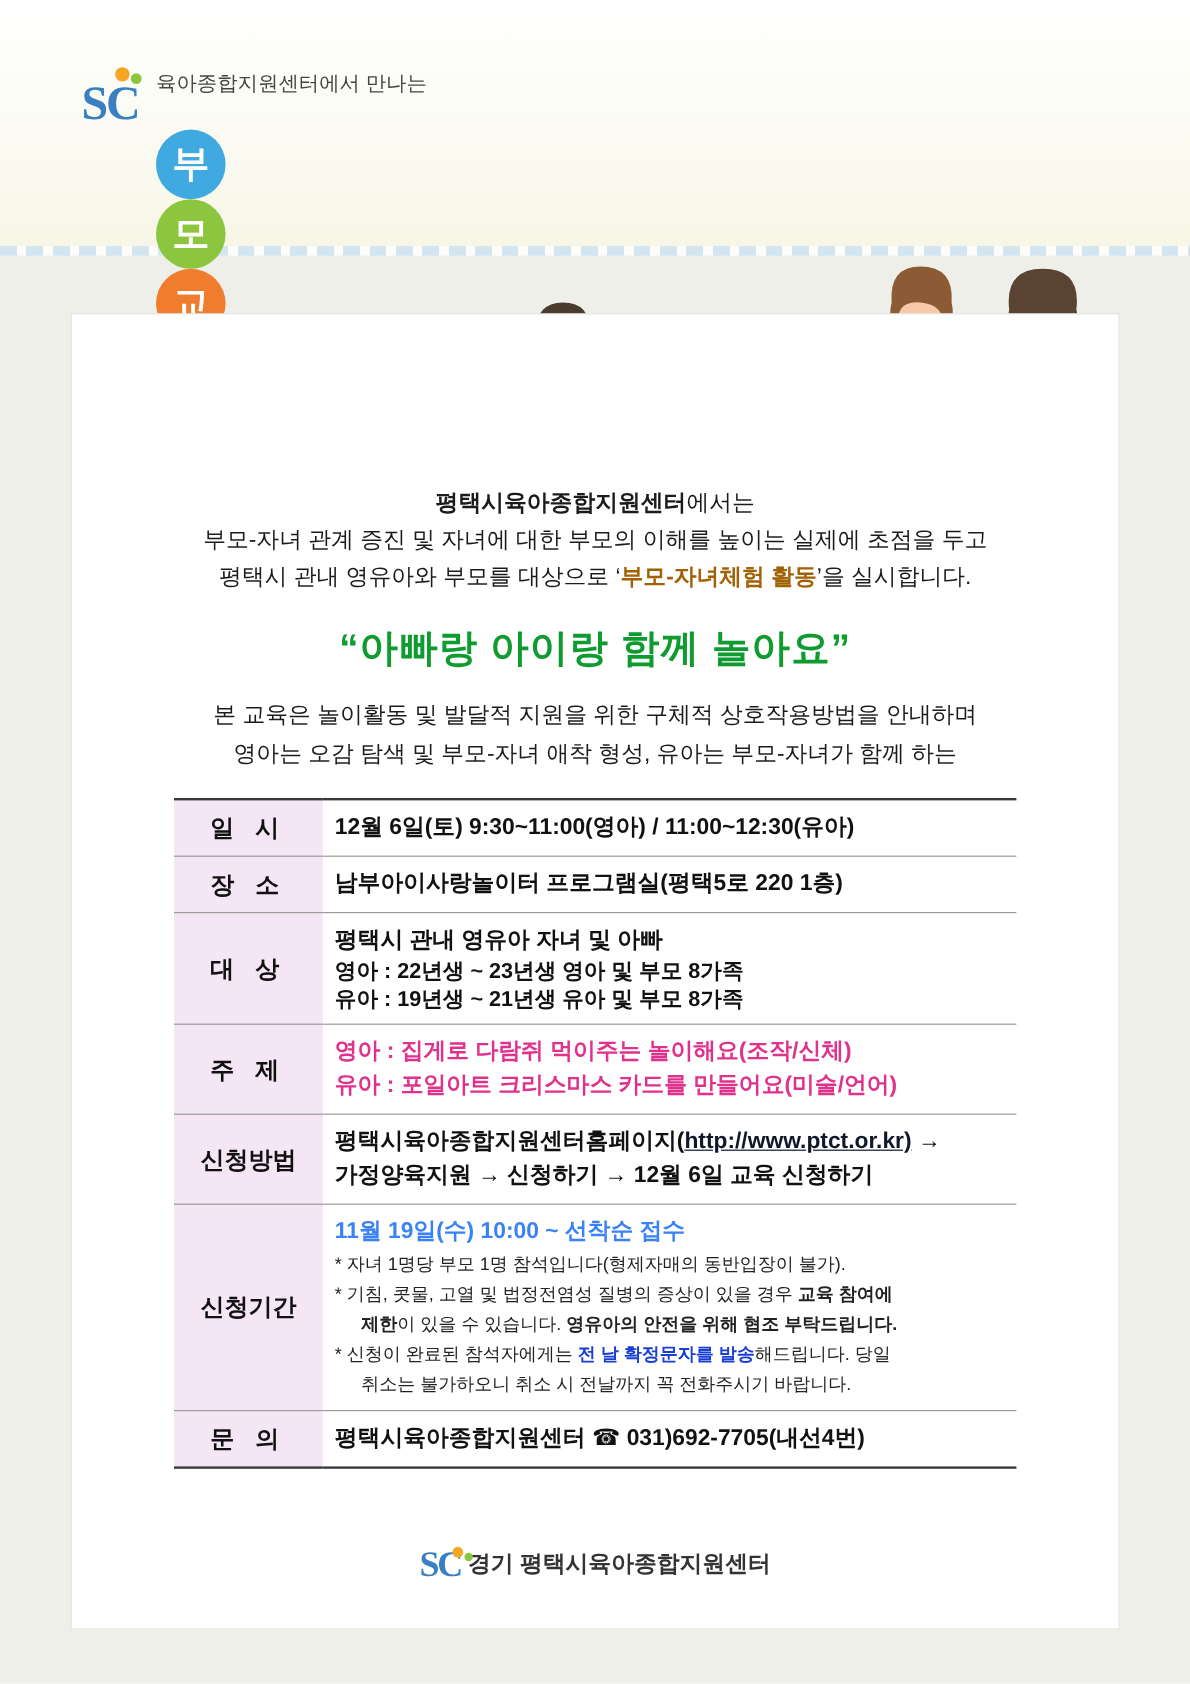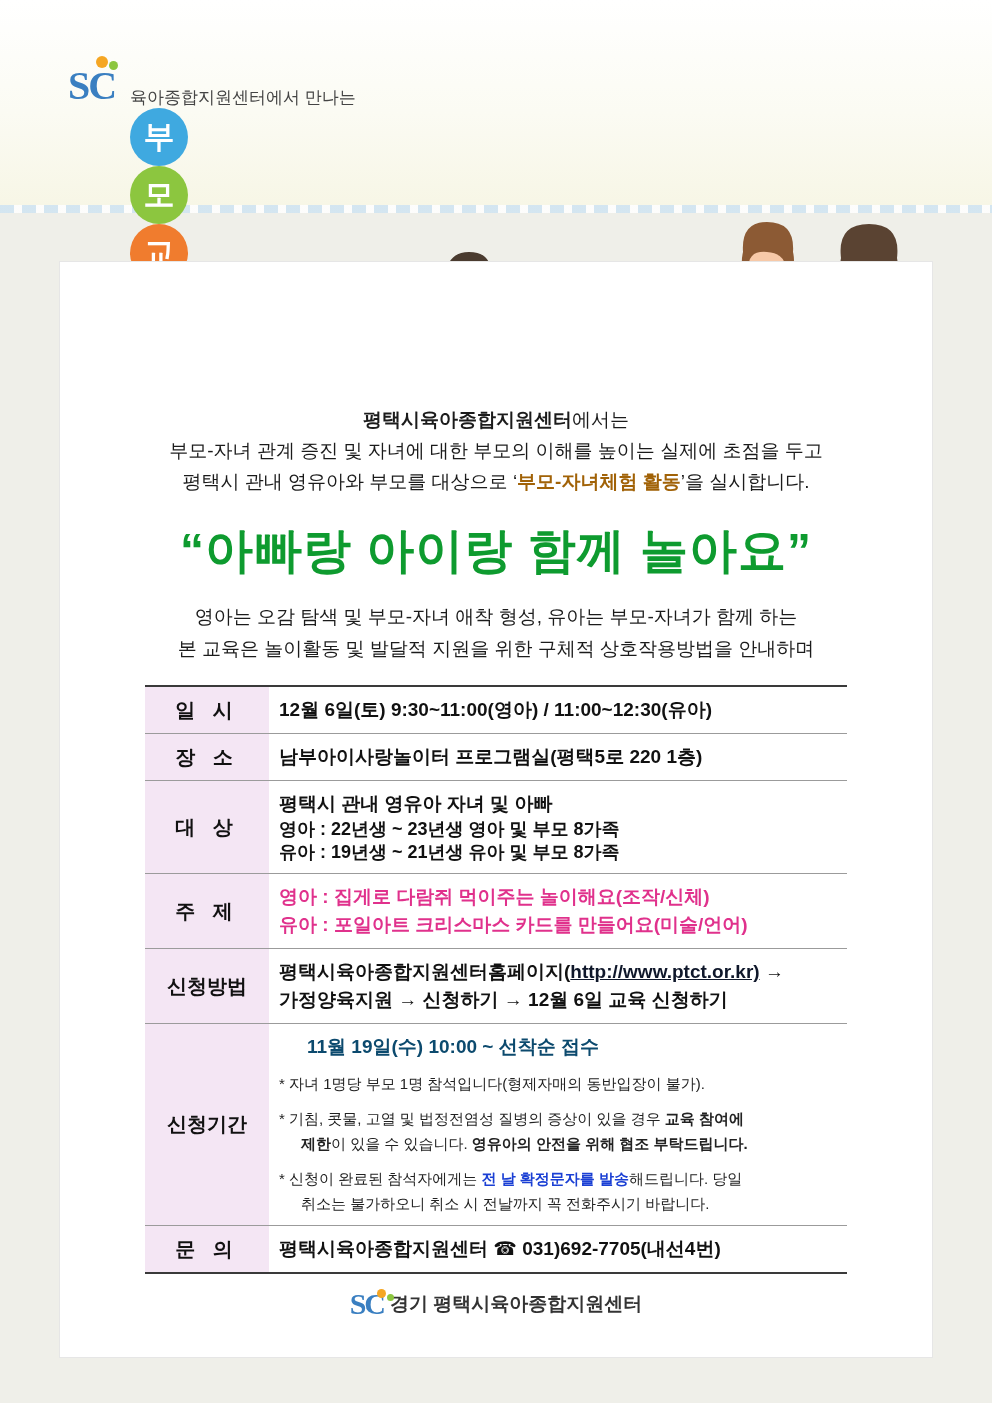--- a/index.html
+++ b/index.html
@@ -21,21 +21,21 @@
   }
   .logo-wrap{position:absolute;left:68px;top:58px;}
   .logo-mark{position:relative;width:56px;height:44px;display:inline-block;vertical-align:top;}
   .logo-mark .sc{
     font-family:"Liberation Serif",serif;font-size:40px;font-weight:bold;
     color:#3a7fc1;letter-spacing:-2px;position:absolute;left:0;top:4px;
   }
   .logo-mark .dot1{position:absolute;width:12px;height:12px;border-radius:50%;background:#f5a623;left:28px;top:-2px;}
   .logo-mark .dot2{position:absolute;width:9px;height:9px;border-radius:50%;background:#8cc63f;left:41px;top:3px;}
   .logo-tagline{
-    position:absolute;left:62px;top:28px;font-size:17px;color:#444;white-space:nowrap;
+    position:absolute;left:62px;top:0;font-size:17px;color:#444;white-space:nowrap;
   }
   .bubbles{position:absolute;left:62px;top:50px;}
   .bub{
     display:inline-block;width:58px;height:58px;border-radius:50%;
     color:#fff;font-size:31px;font-weight:bold;text-align:center;line-height:58px;
     margin-right:6px;
   }
   .bub.b1{background:#3fa9e0;}
   .bub.b2{background:#8cc63f;}
   .bub.b3{background:#f07c2e;}
@@ -50,21 +50,21 @@
     background:#ffffff;box-shadow:0 0 0 1px #e6e6e6;
   }
   .intro{
     text-align:center;color:#1b1b1b;font-size:19px;line-height:31px;
     padding-top:142px;
   }
   .intro .b{font-weight:bold;}
   .intro .hl{color:#a16207;font-weight:bold;}
   .headline{
     text-align:center;margin-top:22px;
-    font-size:48px;font-weight:bold;color:#0e9b2f;letter-spacing:1px;
+    font-size:32px;font-weight:bold;color:#0e9b2f;letter-spacing:1px;
   }
   .desc{
     text-align:center;color:#1b1b1b;font-size:19px;line-height:32px;margin-top:18px;
   }
 
   
   table.info{
     border-collapse:collapse;margin:20px auto 0 auto;width:702px;
     border-top:2px solid #3a3a3a;border-bottom:2px solid #3a3a3a;
   }
@@ -73,23 +73,23 @@
   }
   table.info tr:last-child td{border-bottom:none;}
   td.lbl{
     width:104px;background:#f4e6f4;text-align:center;color:#111;
     font-size:20px;font-weight:bold;letter-spacing:6px;padding-left:14px;
   }
   td.lbl.tight{letter-spacing:0px;}
   td.val{font-size:19px;color:#111;font-weight:bold;line-height:28px;}
   .sub{font-size:18px;font-weight:bold;line-height:23px;}
   .pink{color:#e0318c;font-weight:bold;}
-  .red{color:#0c4a6e;font-weight:bold;margin-left:28px;}
+  .red{color:#3b82f6;font-weight:bold;}
   .blue{color:#0f172a;font-weight:bold;text-decoration:underline;}
-  .note{font-size:15px;color:#222;line-height:25px;font-weight:normal;margin-top:10px;}
+  .note{font-size:15px;color:#222;line-height:25px;font-weight:normal;}
   .note b{font-weight:bold;}
   .note .nb{color:#1a3fd4;font-weight:bold;}
   .phone{font-weight:bold;}
 
   
   .footer{
     position:absolute;left:0;bottom:36px;width:872px;text-align:center;
     font-size:19px;color:#333;font-weight:bold;
   }
   .footer .fsc{
@@ -197,22 +197,22 @@
     </div>
     <div>부모-자녀 관계 증진 및 자녀에 대한 부모의 이해를 높이는 실제에 초점을 두고</div>
     <div>
       <span>평택시 관내 영유아와 부모를 대상으로 ‘</span><span class="hl">부모-자녀체험 활동</span><span>’을 실시합니다.</span>
     </div>
   </div>
 
   <div class="headline">“아빠랑  아이랑  함께  놀아요”</div>
 
   <div class="desc">
+    <div>본 교육은 놀이활동 및 발달적 지원을 위한 구체적 상호작용방법을 안내하며</div>
     <div>영아는 오감 탐색 및 부모-자녀 애착 형성, 유아는 부모-자녀가 함께 하는</div>
-    <div>본 교육은 놀이활동 및 발달적 지원을 위한 구체적 상호작용방법을 안내하며</div>
   </div>
 
   <table class="info">
     <tbody>
       <tr>
         <td class="lbl">일    시</td>
         <td class="val">12월 6일(토) 9:30~11:00(영아)  /  11:00~12:30(유아)</td>
       </tr>
       <tr>
         <td class="lbl">장    소</td>

